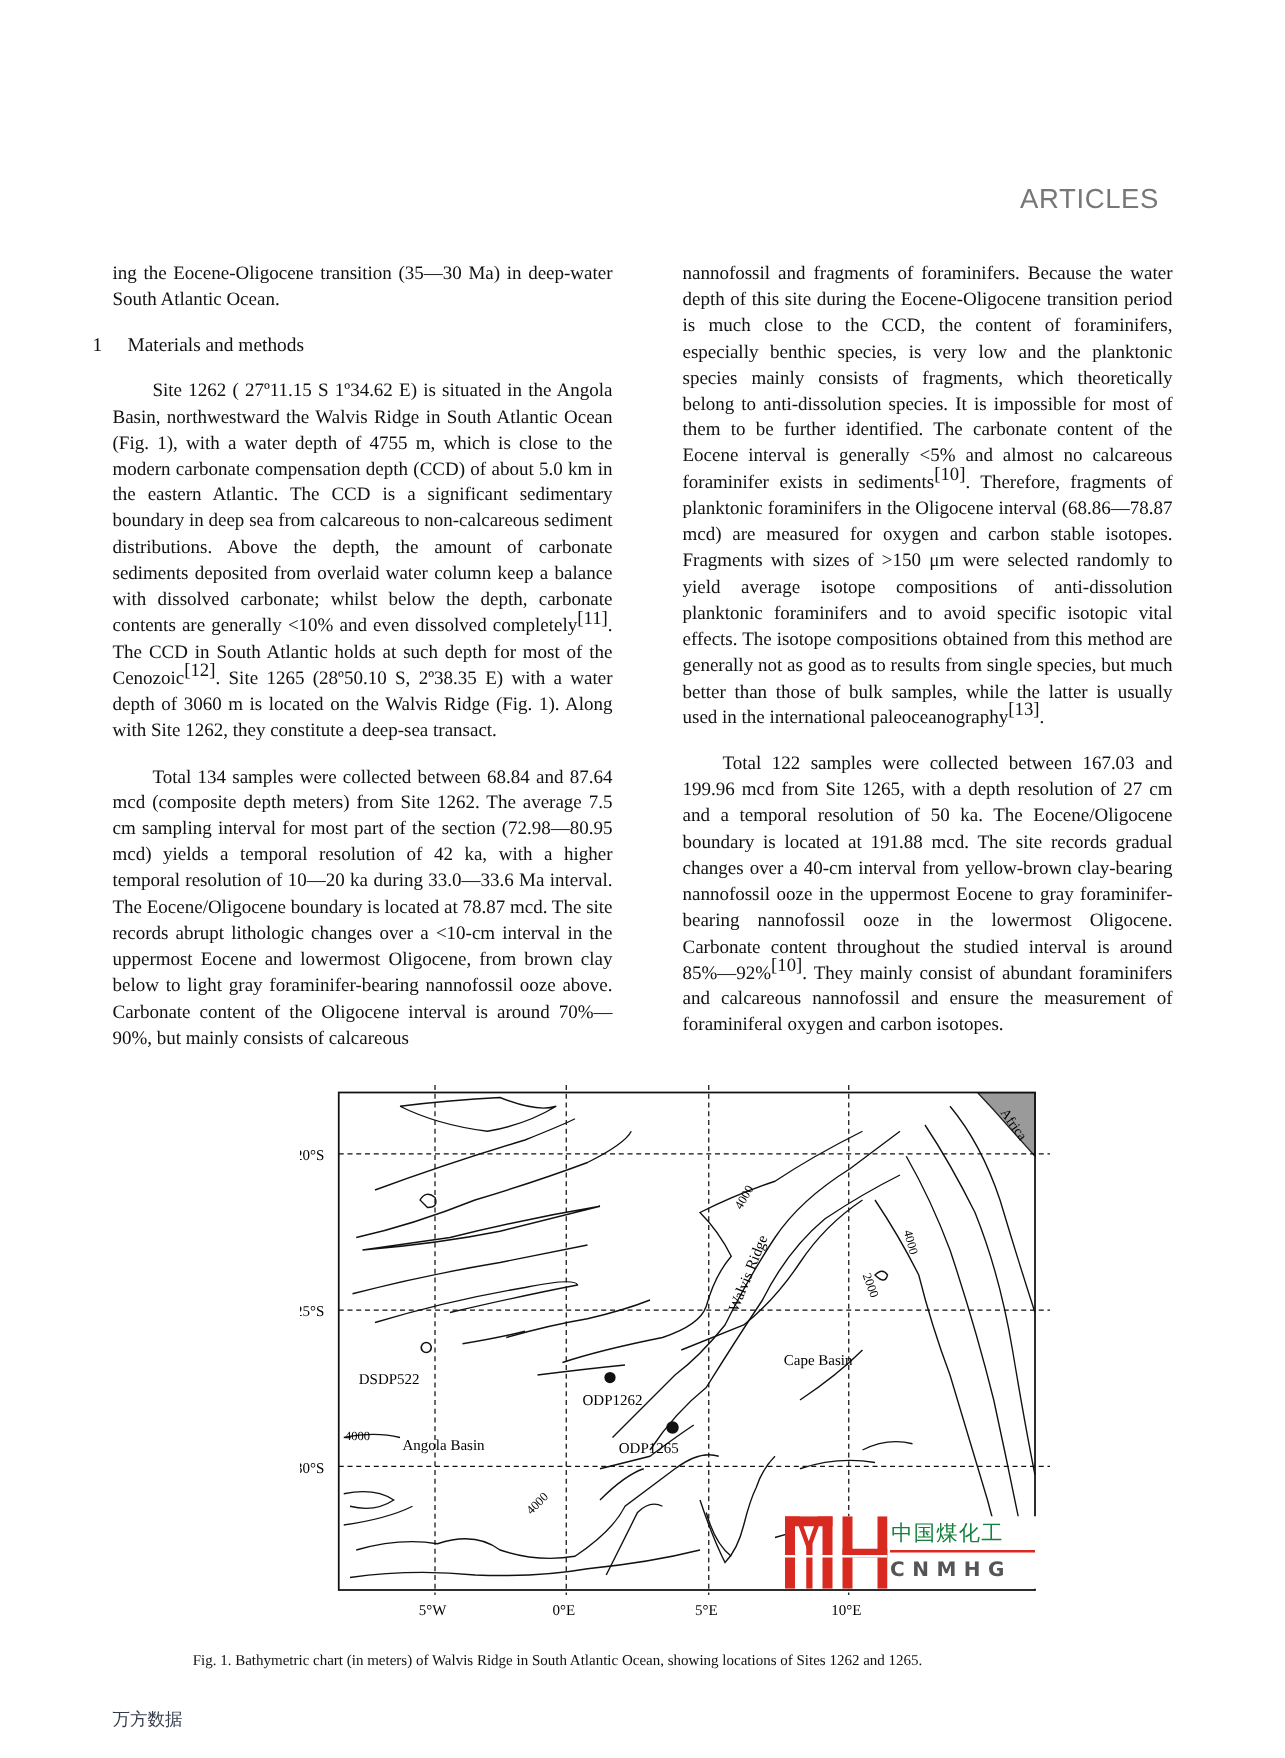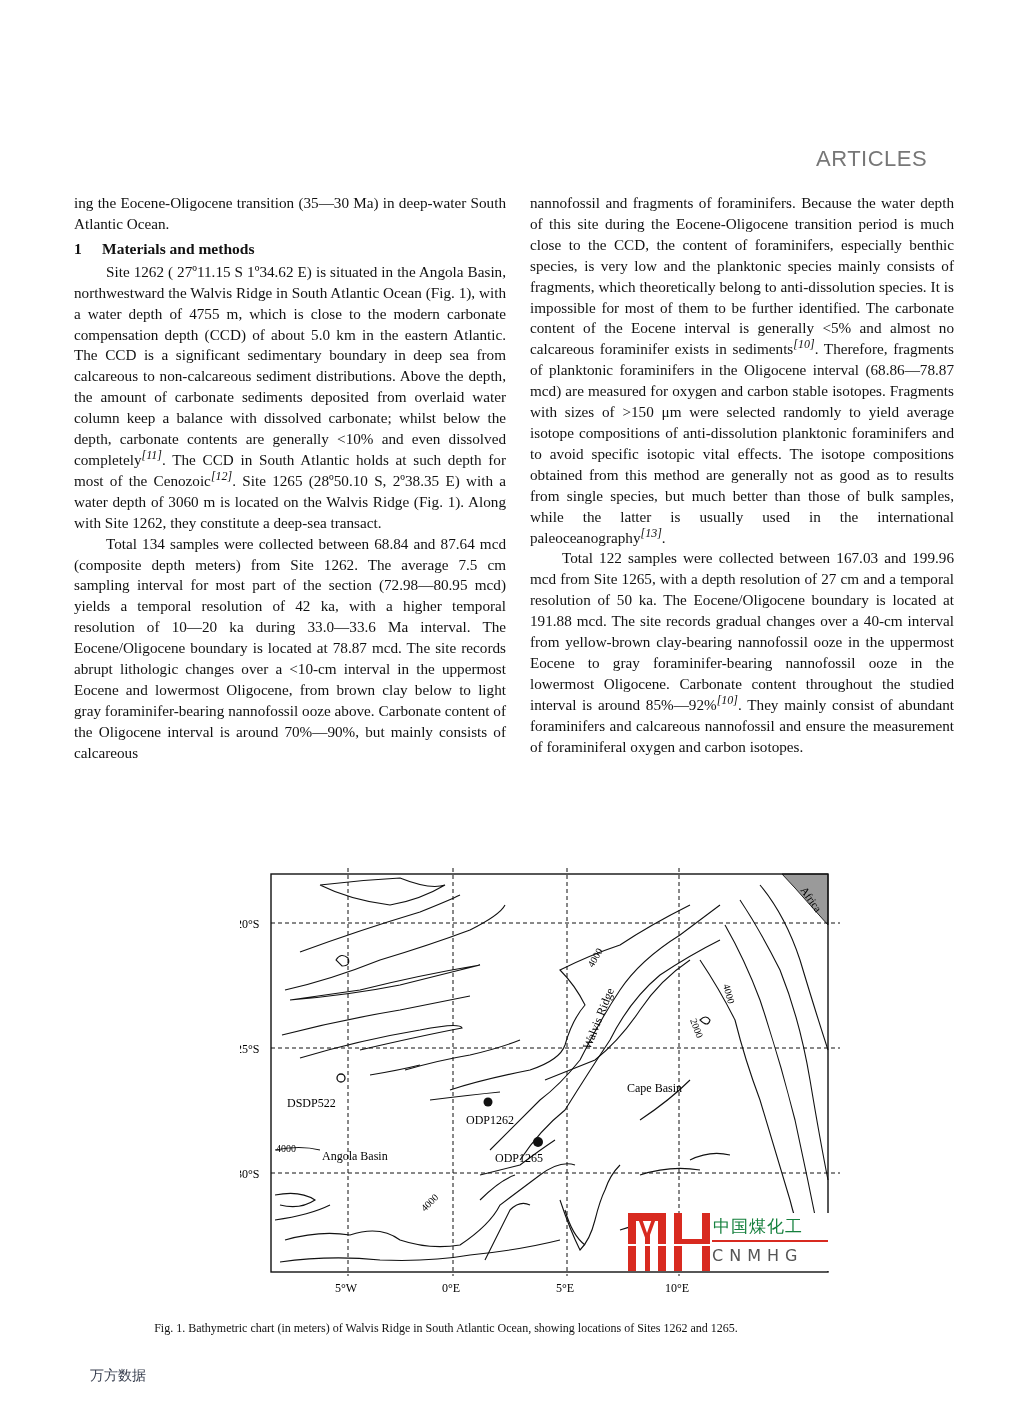--- a/index.html
+++ b/index.html
@@ -3,36 +3,36 @@
 <meta charset="utf-8">
 <style>
   html, body { margin:0; padding:0; background:#ffffff; }
   body { width:1028px; height:1406px; position:relative; overflow:hidden;
          font-family:"Liberation Serif", serif; color:#111; }
   .header-label { position:absolute; left:816px; top:146px; font-family:"Liberation Sans", sans-serif;
          font-size:22px; color:#777; letter-spacing:0.5px;text-align:center; }
   .col { position:absolute; top:193px; width:432px; font-size:15.2px; line-height:20.9px; text-align:justify; }
   .col-left { left:74px; }
   .col-right { left:530px; width:424px; }
-  .col p { margin:0; }
+  .col p { margin:16px; }
   .col p.indent { text-indent:32px; }
-  .col h2 { font-size:15.5px; font-weight:bold; margin:4px 0 3px 0; line-height:20px; }
+  .col h2 { font-size:15.5px; font-weight:normal; margin:4px 0 3px 0; line-height:20px; }
   .col h2 .num { display:inline-block; width:28px; }
-  sup { font-size:12px; line-height:0; vertical-align:super;font-style:italic; }
+  sup { font-size:15px; line-height:0; vertical-align:super; }
   .figure { position:absolute; left:240px; top:868px; width:600px; height:430px; }
   .caption { position:absolute; left:0; width:892px; top:1321px; text-align:center; font-size:12px; color:#111; }
   .footer { position:absolute; top:1432px; left:74px; width:880px; font-family:Liberation Serif, serif; font-size:16px; color:#111; }
   .footer .journal { font-style:italic; }
   .footer .meta { margin-left:8px; word-spacing:6px; }
   .footer .page { position:absolute; right:0; top:0; }
   .watermark { position:absolute; left:90px; top:1367px; font-family:"DejaVu Sans", sans-serif; font-size:14px; color:#0f172a; opacity:0.85; }
   .logo { position:absolute; left:628px; top:1213px; width:202px; height:58px; background:#fff; }
   .logo .mark-text { position:absolute; left:85px; top:2px; font-family:"DejaVu Sans", sans-serif; font-size:17px; color:#15803d; letter-spacing:1px; }
   .logo .rule { position:absolute; left:84px; top:27px; width:116px; height:2px; background:#d82a20; }
-  .logo .en { position:absolute; left:84px; top:33px; font-family:"DejaVu Sans", sans-serif; font-size:16px; color:#555; letter-spacing:6px; }
+  .logo .en { position:absolute; left:84px; top:33px; font-family:"DejaVu Sans", sans-serif; font-size:16px; color:#555; letter-spacing:6px;font-weight:bold; }
   svg text { font-family:"Liberation Serif", serif; }
 </style>
 </head>
 <body>
 
 <div class="header-label">ARTICLES</div>
 
 <div class="col col-left">
   <p>ing the Eocene-Oligocene transition (35—30 Ma) in deep-water South Atlantic Ocean.</p>
   <h2><span class="num">1</span><span>Materials and methods</span></h2>

